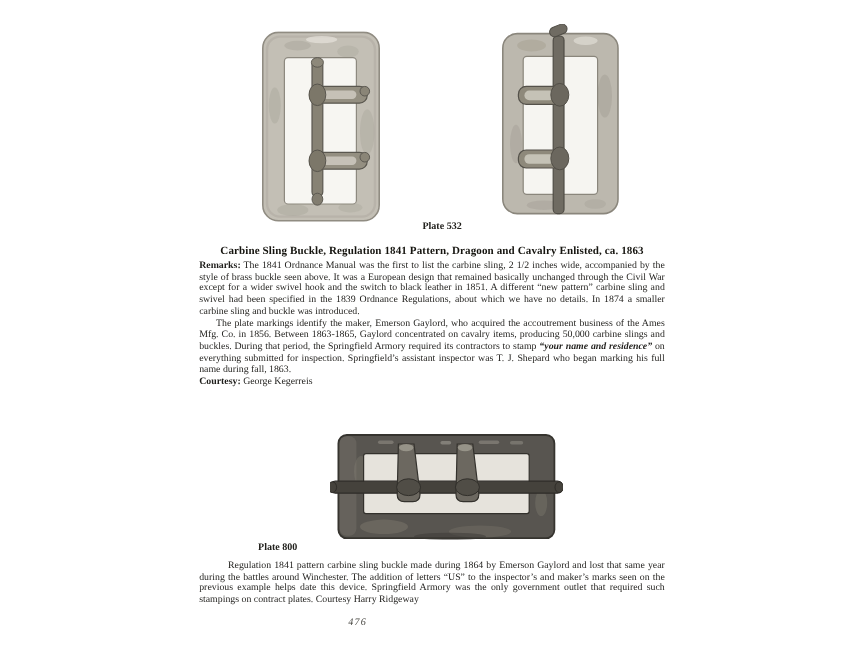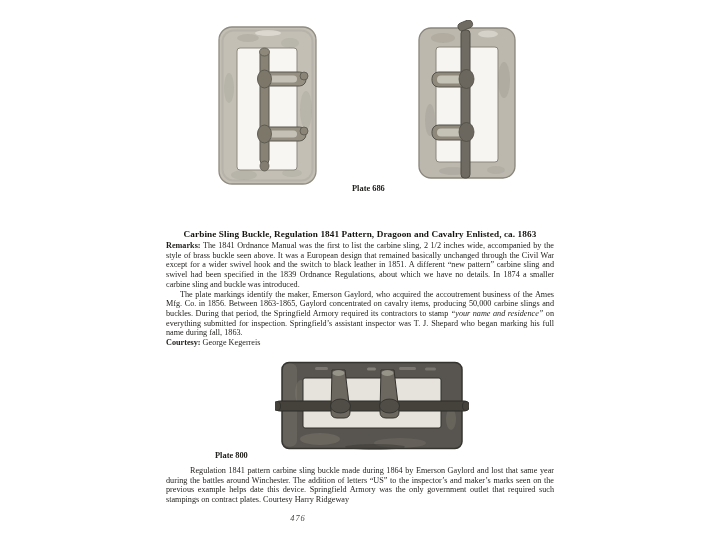--- a/index.html
+++ b/index.html
@@ -15,25 +15,25 @@
   .abs{position:absolute;}
   
   .entry{
     left:166px;top:204px;width:388px;
     font-size:8.2px;line-height:9.7px;
     text-align:justify;
   }
   .title-row{display:flex;justify-content:center;margin:0 0 1px 0;}
   .entry-title{
     font-weight:bold;font-size:9.2px;line-height:11px;
-    white-space:nowrap;color:#15140f;letter-spacing:.1px;margin-top:25px;
+    white-space:nowrap;color:#15140f;letter-spacing:.1px;
   }
   .entry p{margin:0;}
   .lbl{font-weight:bold;}
-  .ital{font-style:italic;}
+  .ital{font-style:italic;font-weight:bold;}
   .indent{text-indent:14px;}
   .caption{
     left:166px;top:466px;width:388px;
     font-size:8.2px;line-height:9.7px;
     text-align:justify;text-indent:24px;
   }
   .plate-label{font-weight:bold;font-size:8.4px;color:#22211d;}
   .page-num{
     left:0;top:514px;width:596px;text-align:center;
     font-style:italic;font-size:8.4px;color:#45443f;letter-spacing:1px;
@@ -83,21 +83,21 @@
     <rect x="40" y="1.5" width="15" height="8" rx="4" transform="rotate(-22 47 6)" fill="#6f6b62" stroke="#4f4c45" stroke-width="0.8"></rect>
     <rect x="14" y="52" width="38" height="15" rx="6.5" fill="#8e897b" stroke="#54514a" stroke-width="1"></rect>
     <rect x="19" y="55.5" width="25" height="8" rx="4" fill="#cfccc1" opacity="0.85"></rect>
     <ellipse cx="48.5" cy="59" rx="7.5" ry="9.5" fill="#6b675e" stroke="#4f4c45" stroke-width="0.8"></ellipse>
     <rect x="14" y="105" width="38" height="15" rx="6.5" fill="#8e897b" stroke="#54514a" stroke-width="1"></rect>
     <rect x="19" y="108.5" width="25" height="8" rx="4" fill="#cfccc1" opacity="0.85"></rect>
     <ellipse cx="48.5" cy="112" rx="7.5" ry="9.5" fill="#6b675e" stroke="#4f4c45" stroke-width="0.8"></ellipse>
   </svg>
 </div>
 
-<div class="abs plate-label" style="left:352px;top:184px;">Plate 686</div>
+<div class="abs plate-label" style="left:352px;top:184px;">Plate 532</div>
 
 <div class="abs entry">
   <div class="title-row">
     <span class="entry-title">Carbine Sling Buckle, Regulation 1841 Pattern, Dragoon and Cavalry Enlisted, ca. 1863</span>
   </div>
   <p><span class="lbl">Remarks:</span><span> The 1841 Ordnance Manual was the first to list the carbine sling, 2 1/2 inches wide, accompanied by the style of brass buckle seen above. It was a European design that remained basically unchanged through the Civil War except for a wider swivel hook and the switch to black leather in 1851. A different “new pattern” carbine sling and swivel had been specified in the 1839 Ordnance Regulations, about which we have no details. In 1874 a smaller carbine sling and buckle was introduced.</span></p>
   <p class="indent"><span>The plate markings identify the maker, Emerson Gaylord, who acquired the accoutrement business of the Ames Mfg. Co. in 1856. Between 1863-1865, Gaylord concentrated on cavalry items, producing 50,000 carbine slings and buckles. During that period, the Springfield Armory required its contractors to stamp </span><span class="ital">“your name and residence”</span><span> on everything submitted for inspection. Springfield’s assistant inspector was T. J. Shepard who began marking his full name during fall, 1863.</span></p>
   <p><span class="lbl">Courtesy:</span><span> George Kegerreis</span></p>
 </div>
 

